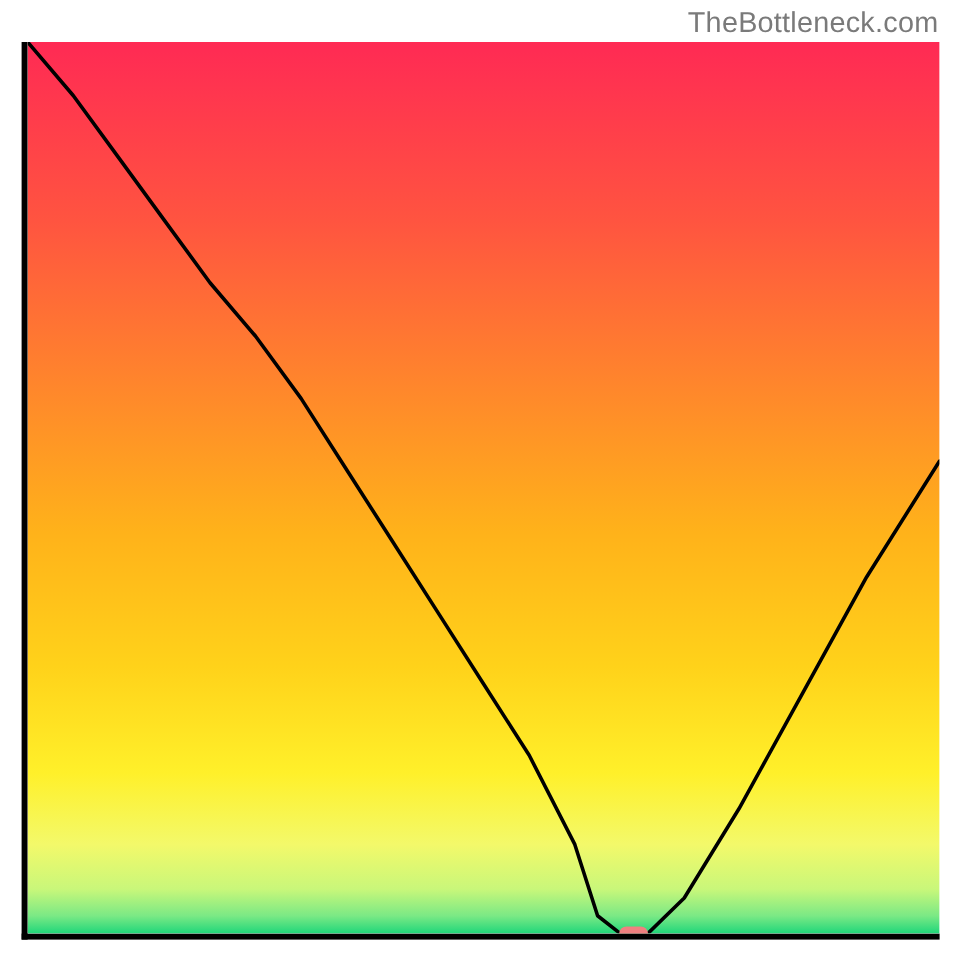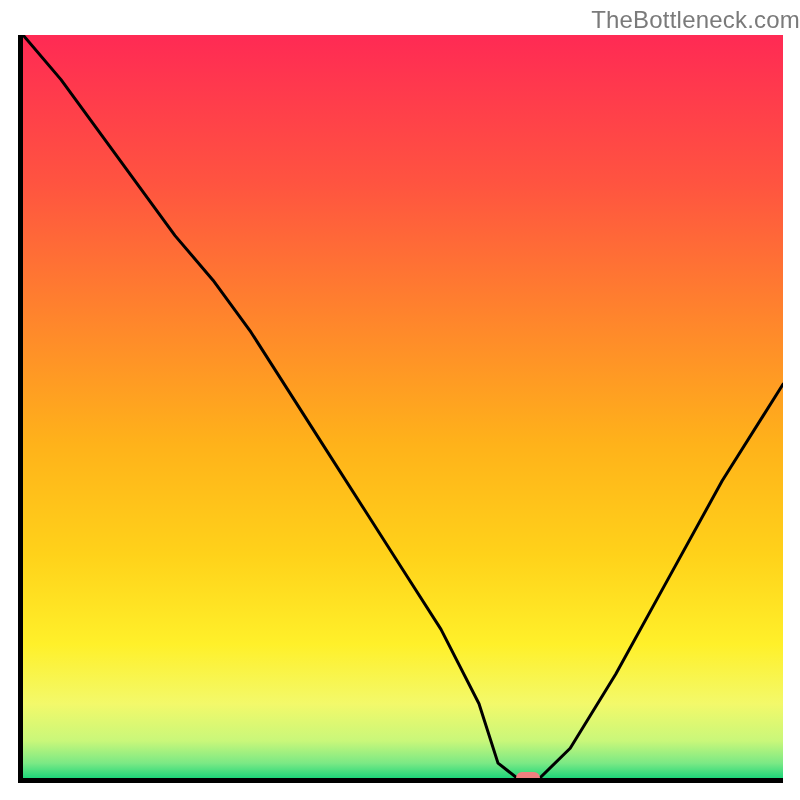--- a/index.html
+++ b/index.html
@@ -40,21 +40,21 @@
     pointer-events: none;
   }
   .marker {
     position: absolute;
     border-radius: 6px;
     background: #f08080;
   }
   .watermark {
     position: absolute;
     top: 6px;
-    right: 0;
+    right: 18px;
     font-family: Arial, Helvetica, sans-serif;
     font-size: 24px;
     font-weight: 500;
     color: #7a7a7a;
     letter-spacing: 0.2px;
   }
 </style>
 </head>
 <body>
 

